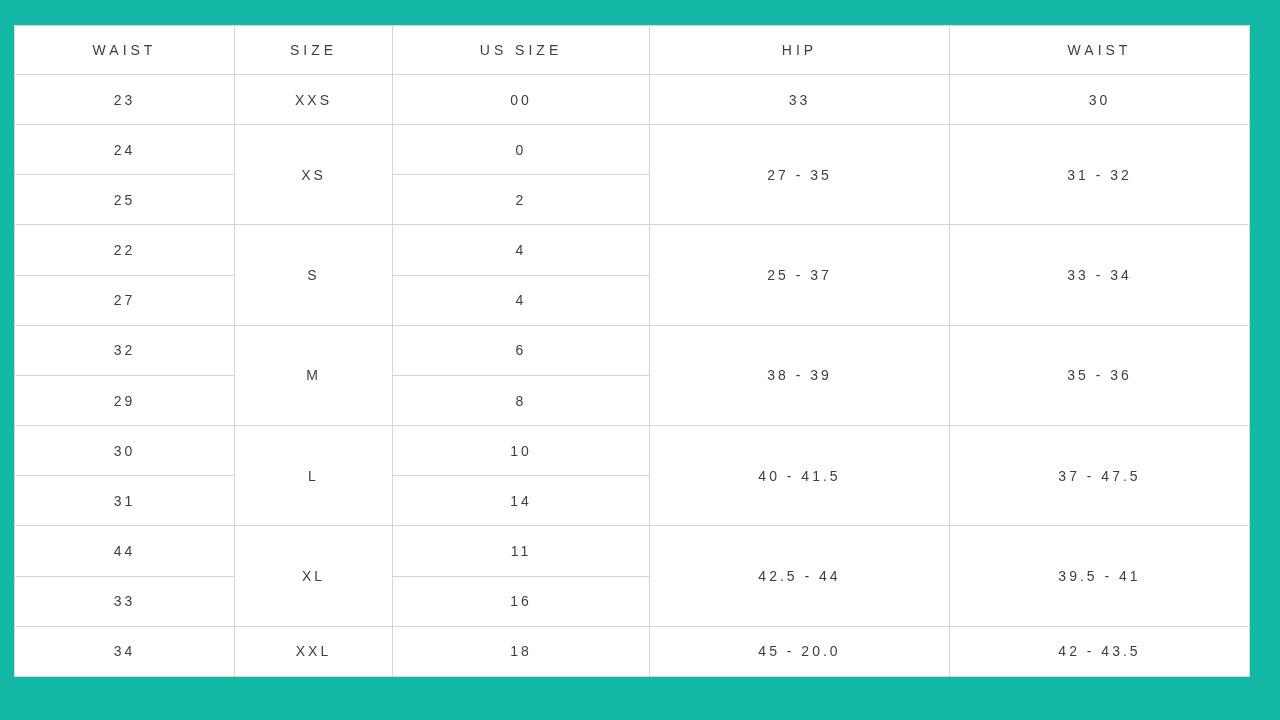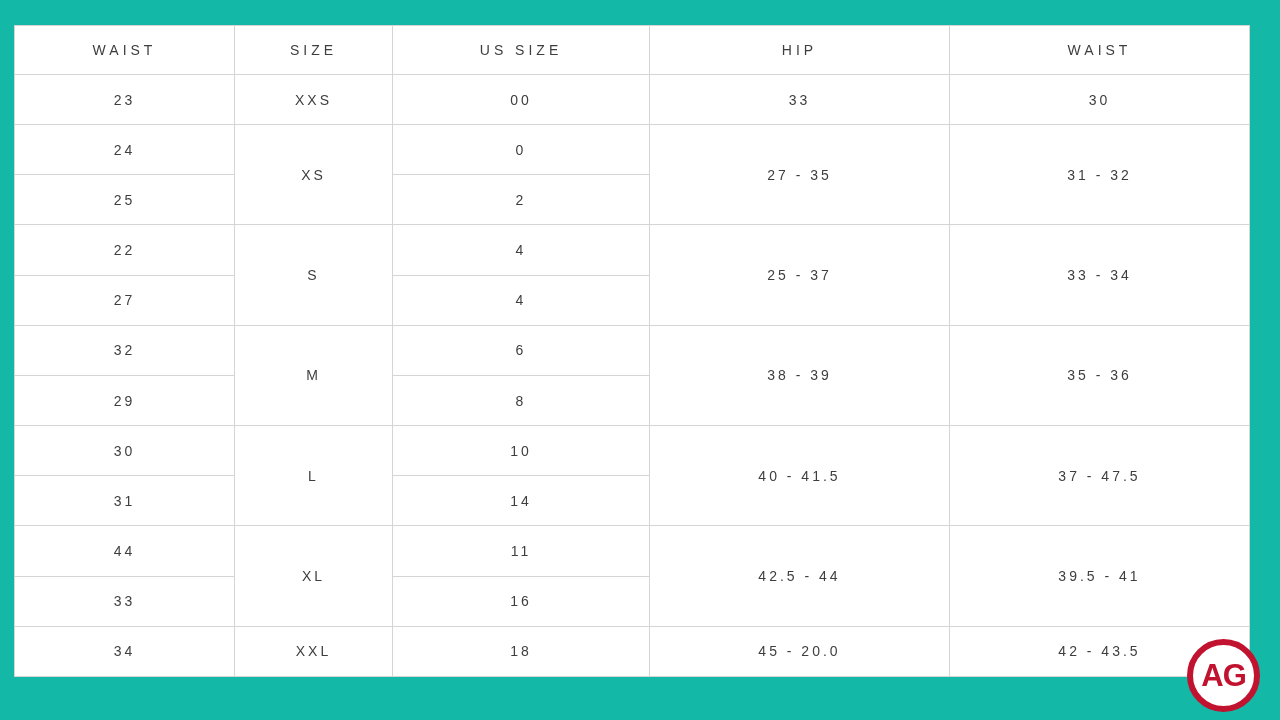--- a/index.html
+++ b/index.html
@@ -157,17 +157,14 @@
       <tr class="data-row">
         <td>34</td>
         <td>XXL</td>
         <td>18</td>
         <td>45 - 20.0</td>
         <td>42 - 43.5</td>
       </tr>
     </tbody>
   </table>
 
-  <div class="brand-logo">
-    <span>AG</span>
-  </div>
 
 </div>
 
 </body></html>

